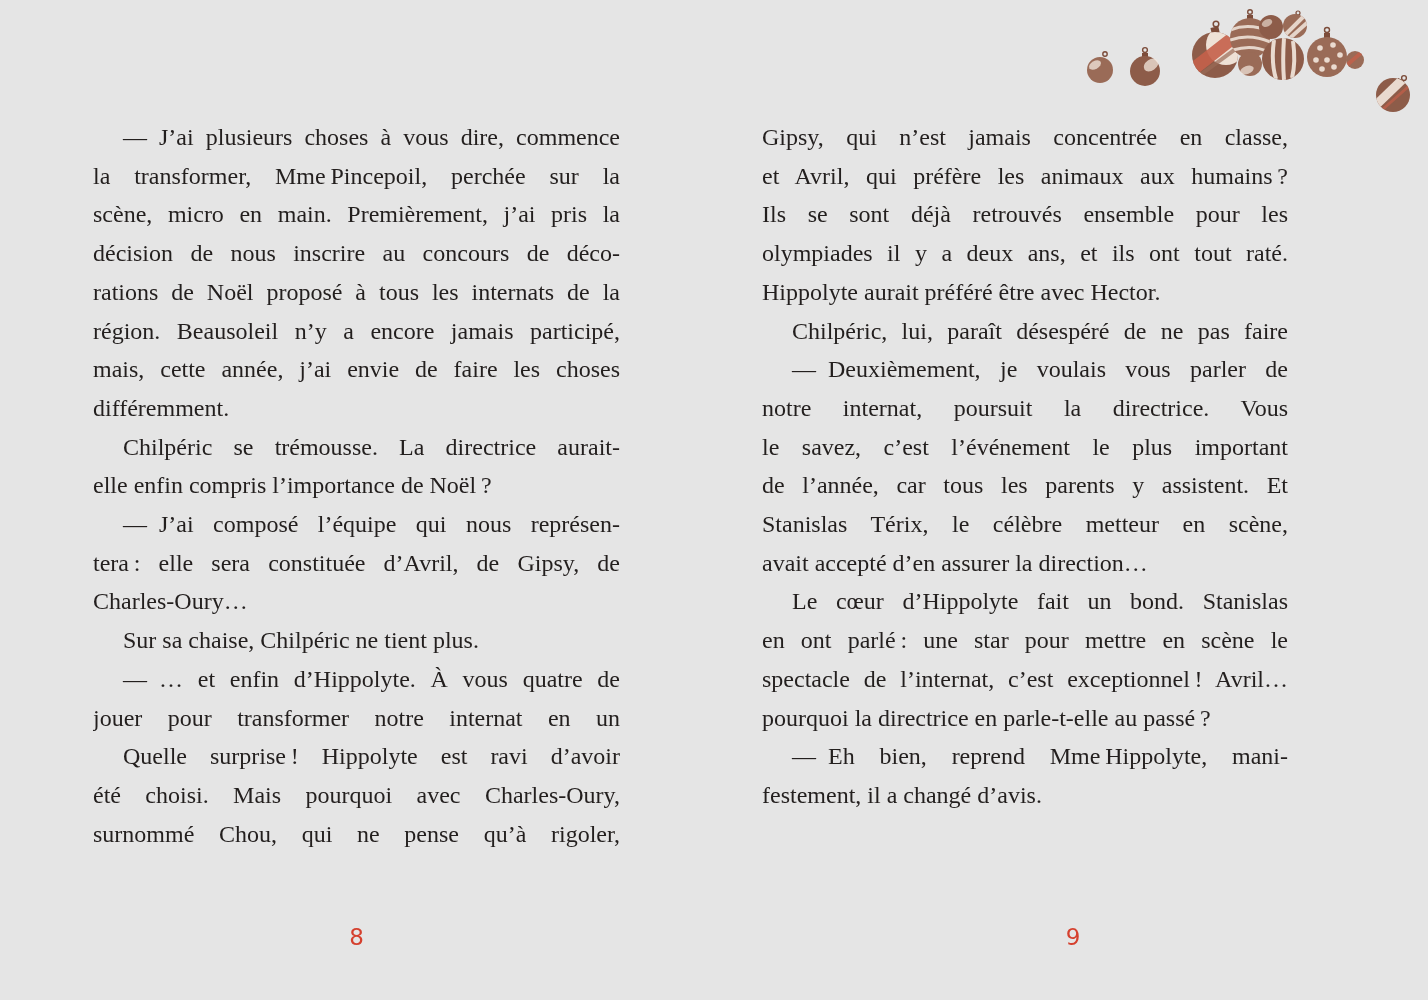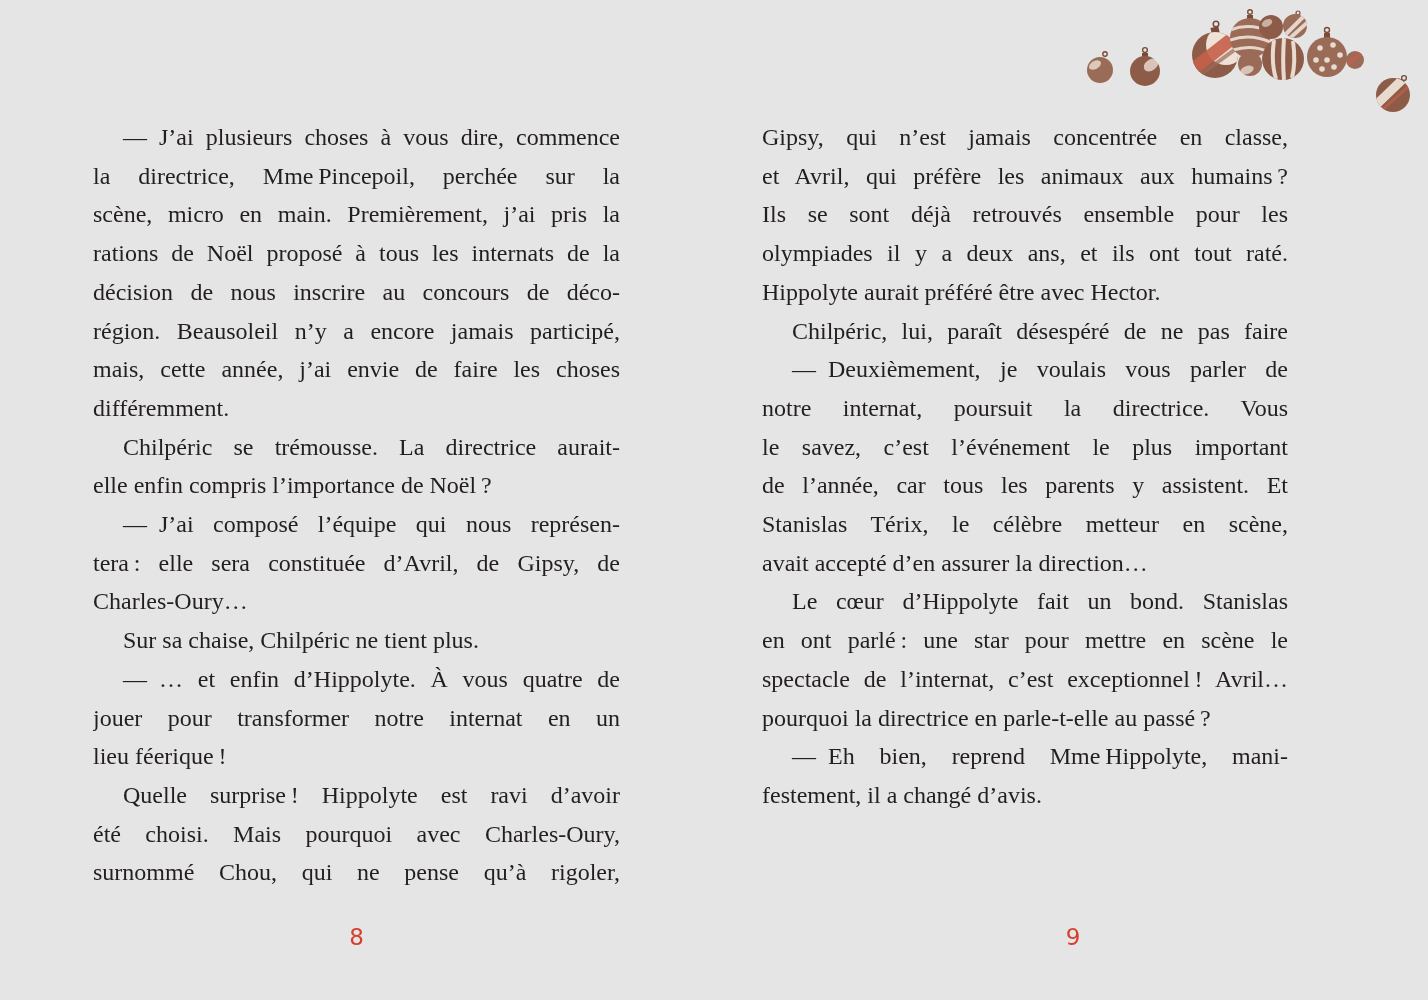--- a/index.html
+++ b/index.html
@@ -159,36 +159,35 @@
         <g clip-path="url(#cb11)">
           <path d="M327,104 L353,79" stroke="var(--ornament-cream)" stroke-width="9" fill="none" opacity="0.9"></path>
           <path d="M332,110 L359,86" stroke="var(--ornament-red)" stroke-width="3" fill="none" opacity="0.7"></path>
         </g>
       </g>
     </svg>
   </div>
 
   <div class="page-text" id="text-left">
       <div class="line indent">— J’ai plusieurs choses à vous dire, commence</div>
-      <div class="line">la directrice, Mme Pincepoil, perchée sur la</div>
+      <div class="line">la transformer, Mme Pincepoil, perchée sur la</div>
       <div class="line">scène, micro en main. Premièrement, j’ai pris la</div>
+      <div class="line">décision de nous inscrire au concours de déco-</div>
       <div class="line">rations de Noël proposé à tous les internats de la</div>
-      <div class="line">décision de nous inscrire au concours de déco-</div>
       <div class="line">région. Beausoleil n’y a encore jamais participé,</div>
       <div class="line">mais, cette année, j’ai envie de faire les choses</div>
       <div class="line final">différemment.</div>
       <div class="line indent">Chilpéric se trémousse. La directrice aurait-</div>
       <div class="line final">elle enfin compris l’importance de Noël ?</div>
       <div class="line indent">— J’ai composé l’équipe qui nous représen-</div>
       <div class="line">tera : elle sera constituée d’Avril, de Gipsy, de</div>
       <div class="line final">Charles-Oury…</div>
       <div class="line indent final">Sur sa chaise, Chilpéric ne tient plus.</div>
       <div class="line indent">— … et enfin d’Hippolyte. À vous quatre de</div>
       <div class="line">jouer pour transformer notre internat en un</div>
-      <div class="line final">lieu féerique !</div>
       <div class="line indent">Quelle surprise ! Hippolyte est ravi d’avoir</div>
       <div class="line">été choisi. Mais pourquoi avec Charles-Oury,</div>
       <div class="line">surnommé Chou, qui ne pense qu’à rigoler,</div>
     </div>
 
   <div class="page-text" id="text-right">
       <div class="line">Gipsy, qui n’est jamais concentrée en classe,</div>
       <div class="line">et Avril, qui préfère les animaux aux humains ?</div>
       <div class="line">Ils se sont déjà retrouvés ensemble pour les</div>
       <div class="line">olympiades il y a deux ans, et ils ont tout raté.</div>

